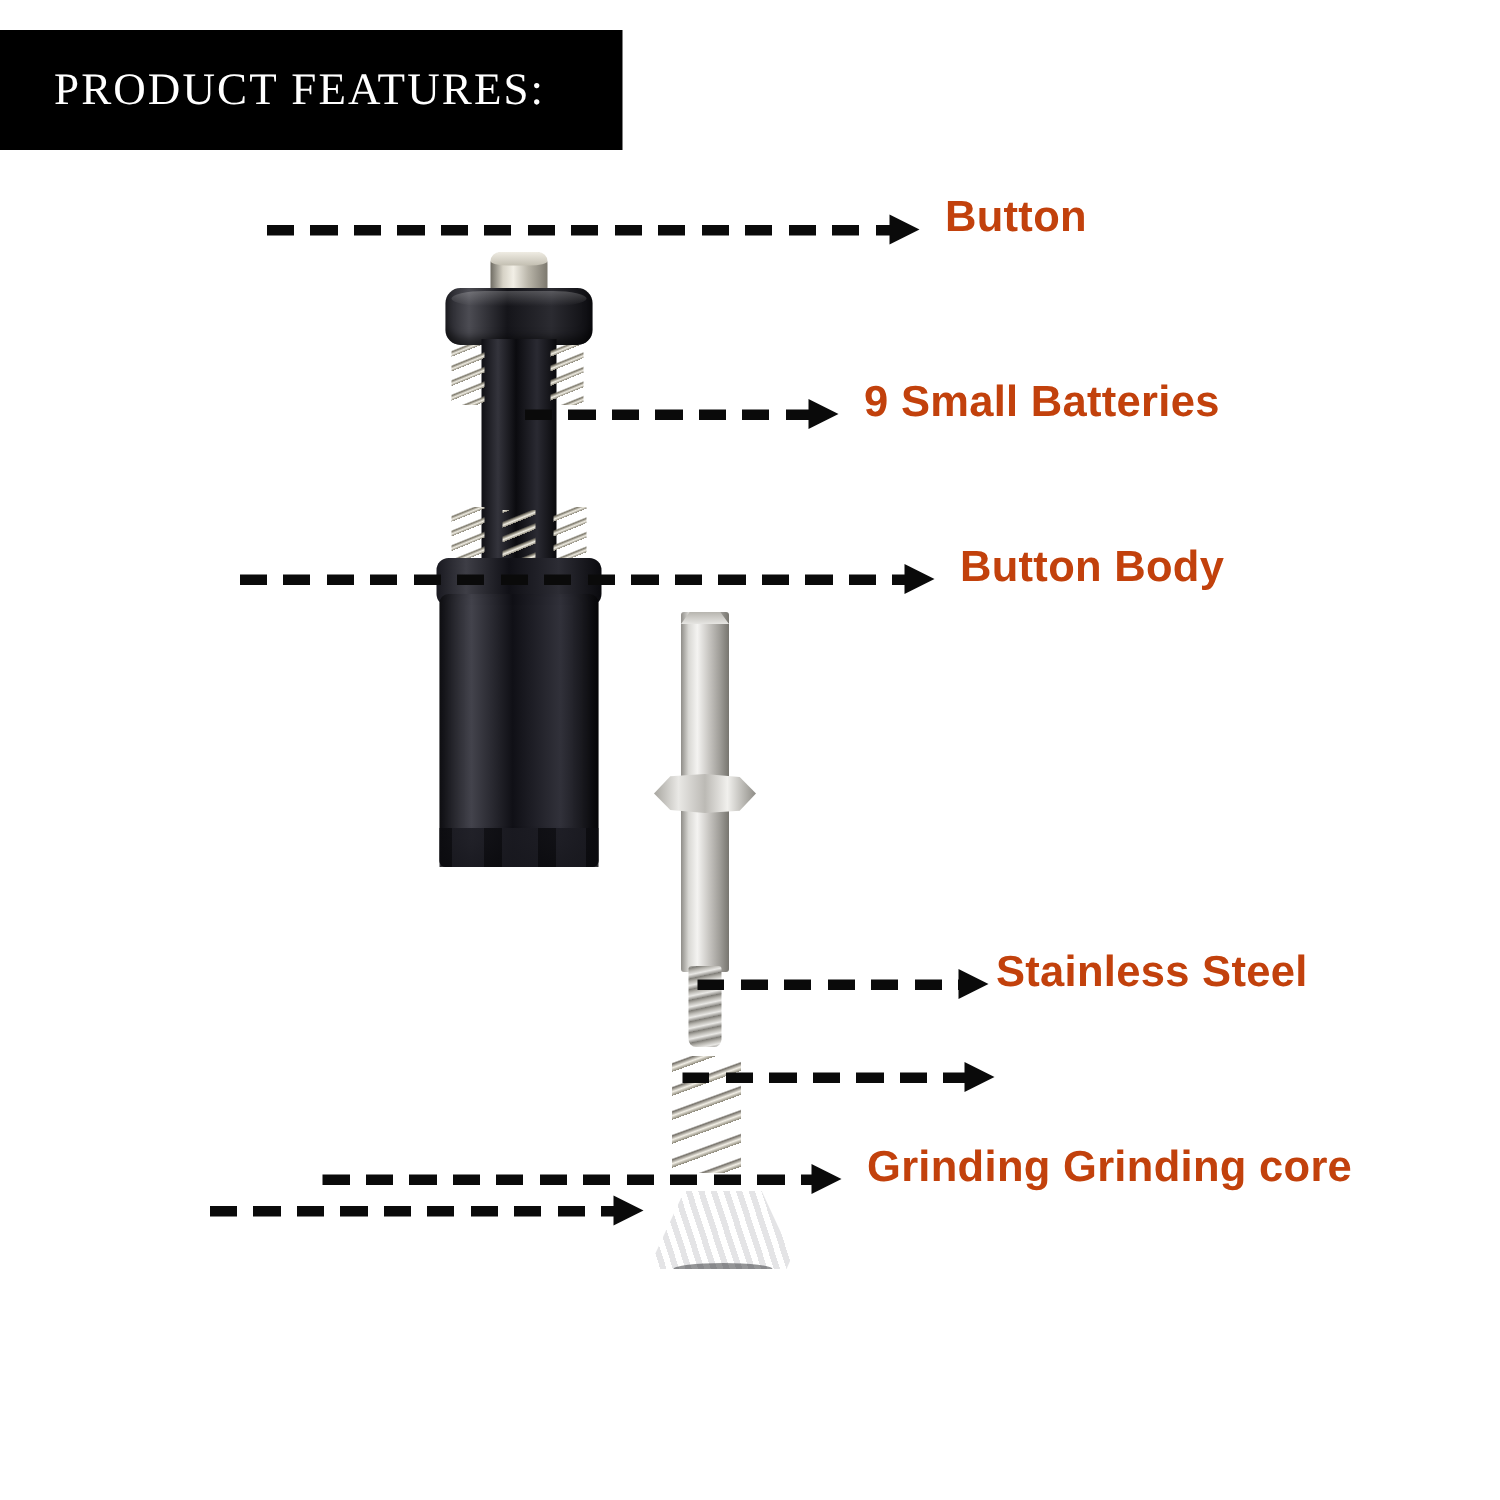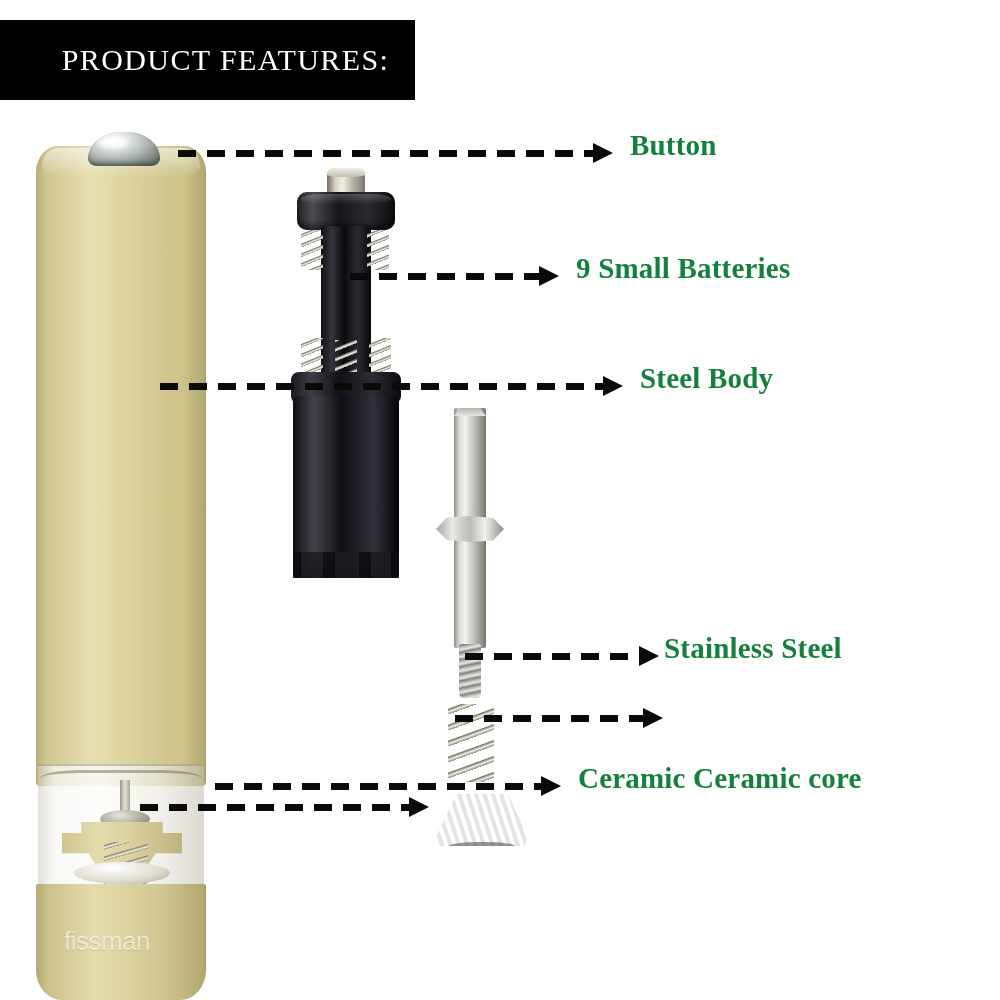--- a/index.html
+++ b/index.html
@@ -21,38 +21,37 @@
     position: absolute;
     left: 0;
     top: 20px;
     width: 415px;
     height: 80px;
     background: #000000;
     display: flex;
     align-items: center;
     box-sizing: border-box;
     padding-left: 36px;
-    justify-content: center;
   }
   .header-title {
     color: #ffffff;
     font-family: "Liberation Serif", serif;
     font-size: 30px;
     letter-spacing: 1.4px;
     font-weight: 400;
     white-space: nowrap;
   }
 
   
   .callout-label {
     position: absolute;
-    font-family: Liberation Serif, serif;
+    font-family: Liberation Sans, sans-serif;
     font-size: 29px;
     font-weight: 700;
-    color: #15803d;
+    color: #c2410c;
     white-space: nowrap;
     letter-spacing: 0.2px;
   }
 
   
   .arrow {
     position: absolute;
     height: 7px;
   }
   .arrow .dashline {
@@ -412,37 +411,20 @@
 </style>
 </head>
 <body>
 
 <div id="page">
 
   <div class="header-banner">
     <div class="header-title">PRODUCT FEATURES:</div>
   </div>
 
-  <div class="grinder">
-    <div class="grinder-top"></div>
-    <div class="chrome-button"></div>
-
-    <div class="grinder-window">
-      <div class="win-rim"></div>
-      <div class="win-shaft"></div>
-      <div class="win-nut"></div>
-      <div class="win-rotor"></div>
-      <div class="win-spring"></div>
-      <div class="win-disc"></div>
-    </div>
-
-    <div class="grinder-base">
-      <div class="brand">fissman</div>
-    </div>
-  </div>
 
   <div class="battery-assy">
     <div class="bat-cap-chrome"></div>
     <div class="bat-top-disc"></div>
     <div class="bat-shaft"></div>
     <div class="spr spr-tl"></div>
     <div class="spr spr-tr"></div>
     <div class="spr spr-bl"></div>
     <div class="spr spr-bm"></div>
     <div class="spr spr-br"></div>
@@ -466,34 +448,34 @@
       <div class="callout-label" style="left: 630px; top: 129px;">Button</div>
       <div class="arrow" style="left: 350px; top: 273px; width: 208px;">
         <div class="dashline" style="width: 190px;"></div>
         <div class="head" style="left: 189px;"></div>
       </div>
       <div class="callout-label" style="left: 576px; top: 252px;">9 Small Batteries</div>
       <div class="arrow" style="left: 160px; top: 383px; width: 462px;">
         <div class="dashline" style="width: 444px;"></div>
         <div class="head" style="left: 443px;"></div>
       </div>
-      <div class="callout-label" style="left: 640px; top: 362px;">Steel Body</div>
+      <div class="callout-label" style="left: 640px; top: 362px;">Button Body</div>
       <div class="arrow" style="left: 465px; top: 653px; width: 193px;">
         <div class="dashline" style="width: 175px;"></div>
         <div class="head" style="left: 174px;"></div>
       </div>
       <div class="callout-label" style="left: 664px; top: 632px;">Stainless Steel</div>
       <div class="arrow" style="left: 455px; top: 715px; width: 207px;">
         <div class="dashline" style="width: 189px;"></div>
         <div class="head" style="left: 188px;"></div>
       </div>
       <div class="arrow" style="left: 215px; top: 783px; width: 345px;">
         <div class="dashline" style="width: 327px;"></div>
         <div class="head" style="left: 326px;"></div>
       </div>
-      <div class="callout-label" style="left: 578px; top: 762px;">Ceramic Ceramic core</div>
+      <div class="callout-label" style="left: 578px; top: 762px;">Grinding Grinding core</div>
       <div class="arrow" style="left: 140px; top: 804px; width: 288px;">
         <div class="dashline" style="width: 270px;"></div>
         <div class="head" style="left: 269px;"></div>
       </div>
     </div>
 
 </div>
 
 </body></html>

